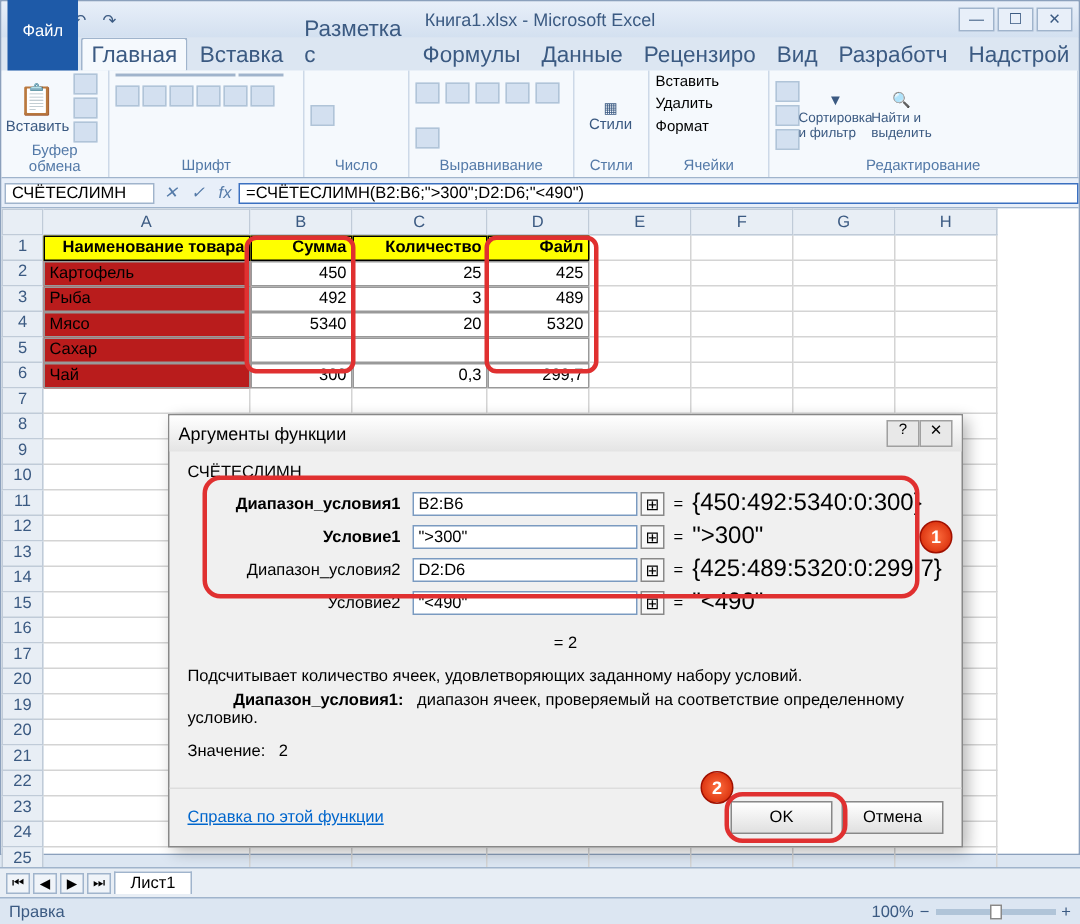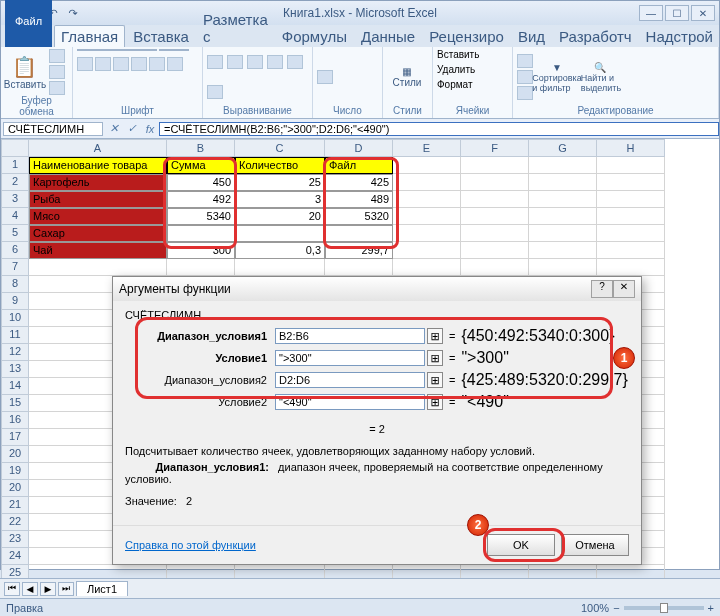--- a/index.html
+++ b/index.html
@@ -37,21 +37,21 @@
 .grid-area { position: relative; background: #fff; }
 .col-headers { display: flex; height: 18px; }
 .corner { width: 28px; background: #e8eef5; border: 1px solid #c0cbd8; }
 .col-h { width: 68px; background: #e8eef5; border: 1px solid #c0cbd8; border-left: none; text-align: center; color: #3b5a82; font-size: 11px; line-height: 16px; }
 .col-h.wide { width: 138px; }
 .rows { }
 .row { display: flex; height: 17px; }
 .row-h { width: 28px; background: #e8eef5; border: 1px solid #c0cbd8; border-top: none; text-align: center; color: #3b5a82; font-size: 11px; line-height: 15px; }
 .cell { width: 68px; border: 1px solid #d4d4d4; border-top: none; border-left: none; padding: 0 3px; font-size: 11px; line-height: 15px; overflow: hidden; white-space: nowrap; }
 .cell.wide { width: 138px; }
-.hdr-cell { background: #ffff00; font-weight: normal; text-align: left; border: 1px solid #000; }
+.hdr-cell { background: #ffff00; font-weight: bold; text-align: right; border: 1px solid #000; }
 .data-cell { border: 1px solid #999; text-align: right; }
 .name-cell { background: #b91c1c; border: 1px solid #999; text-align: left; }
 
 .red-box1 { position: absolute; border: 3px solid #e03030; border-radius: 8px; pointer-events: none; }
 
 .dialog { position: absolute; left: 112px; top: 276px; width: 530px; background: #f0f0f0; border: 1px solid #888; box-shadow: 3px 3px 10px rgba(0,0,0,0.3); }
 .dlg-title { background: linear-gradient(#fff,#e4e4e4); height: 24px; display: flex; align-items: center; padding: 0 6px; font-size: 12px; }
 .dlg-title-txt { flex: 1; }
 .dlg-close { width: 22px; height: 18px; border: 1px solid #a0a0a0; background: #e8e8e8; text-align: center; font-size: 10px; }
 .dlg-body { padding: 8px 12px; font-size: 11px; }
@@ -142,36 +142,36 @@
           <div class="icn"></div>
           <div class="icn"></div>
           <div class="icn"></div>
           <div class="icn"></div>
           <div class="icn"></div>
           <div class="icn"></div>
         </div>
       </div>
       <div class="rgroup-label">Шрифт</div>
     </div>
+    <div class="rgroup" style="width:70px">
+      <div class="rgroup-content">
+          <div class="icn"></div>
+        </div>
+      <div class="rgroup-label">Число</div>
+    </div>
     <div class="rgroup" style="width:110px">
       <div class="rgroup-content" style="flex-wrap:wrap">
         <div class="icn"></div>
           <div class="icn"></div>
           <div class="icn"></div>
           <div class="icn"></div>
           <div class="icn"></div>
           <div class="icn"></div>
       </div>
       <div class="rgroup-label">Выравнивание</div>
-    </div>
-    <div class="rgroup" style="width:70px">
-      <div class="rgroup-content">
-          <div class="icn"></div>
-        </div>
-      <div class="rgroup-label">Число</div>
     </div>
     <div class="rgroup" style="width:50px">
       <div class="rgroup-content">
           <div class="big-btn">
             <span>▦</span>
             <span>Стили</span>
           </div>
         </div>
       <div class="rgroup-label">Стили</div>
     </div>

